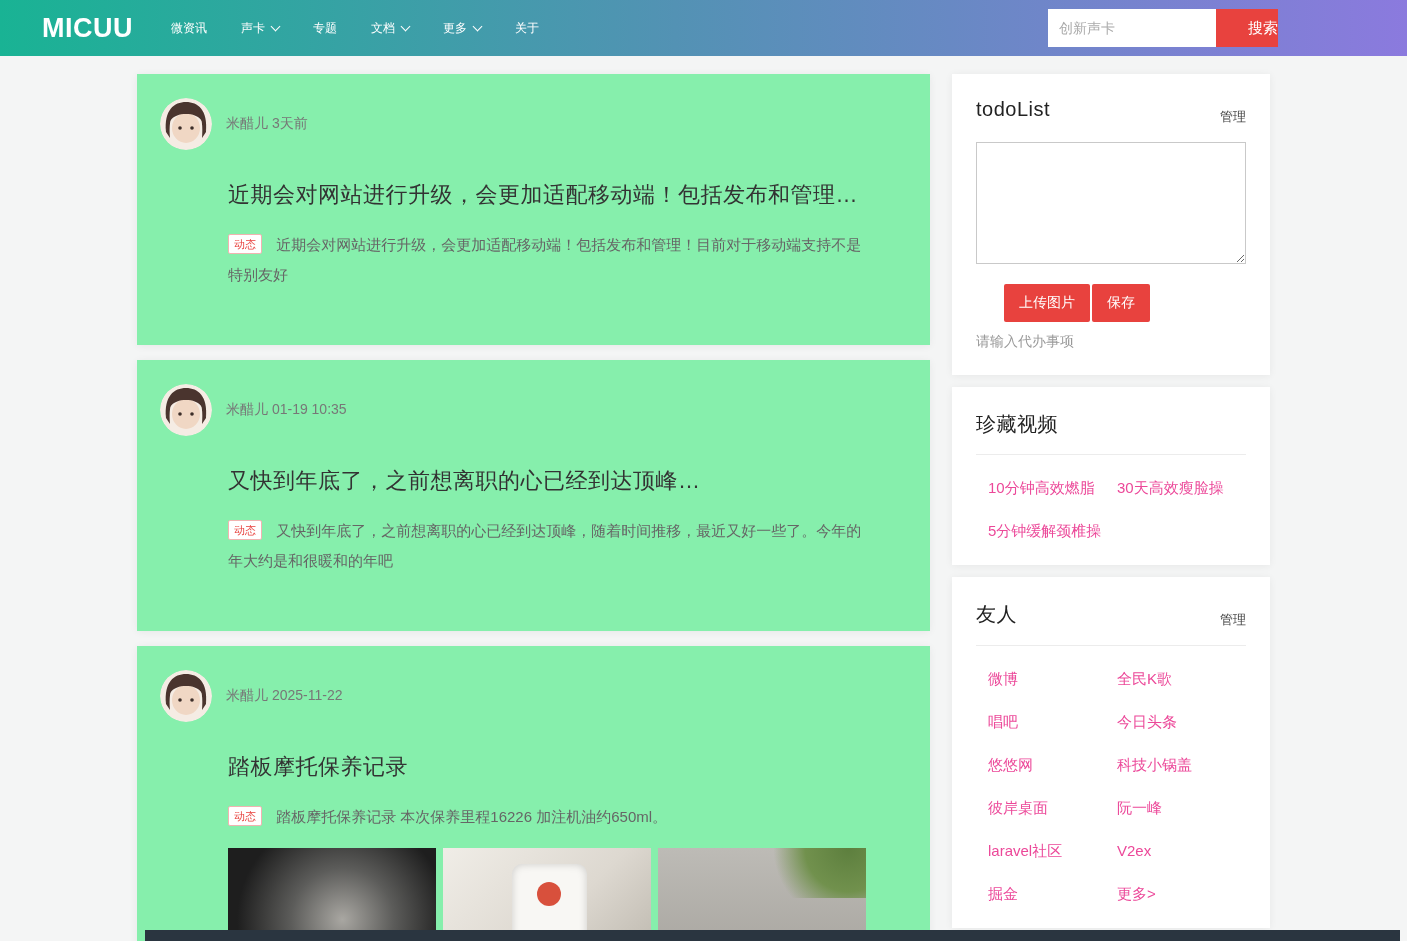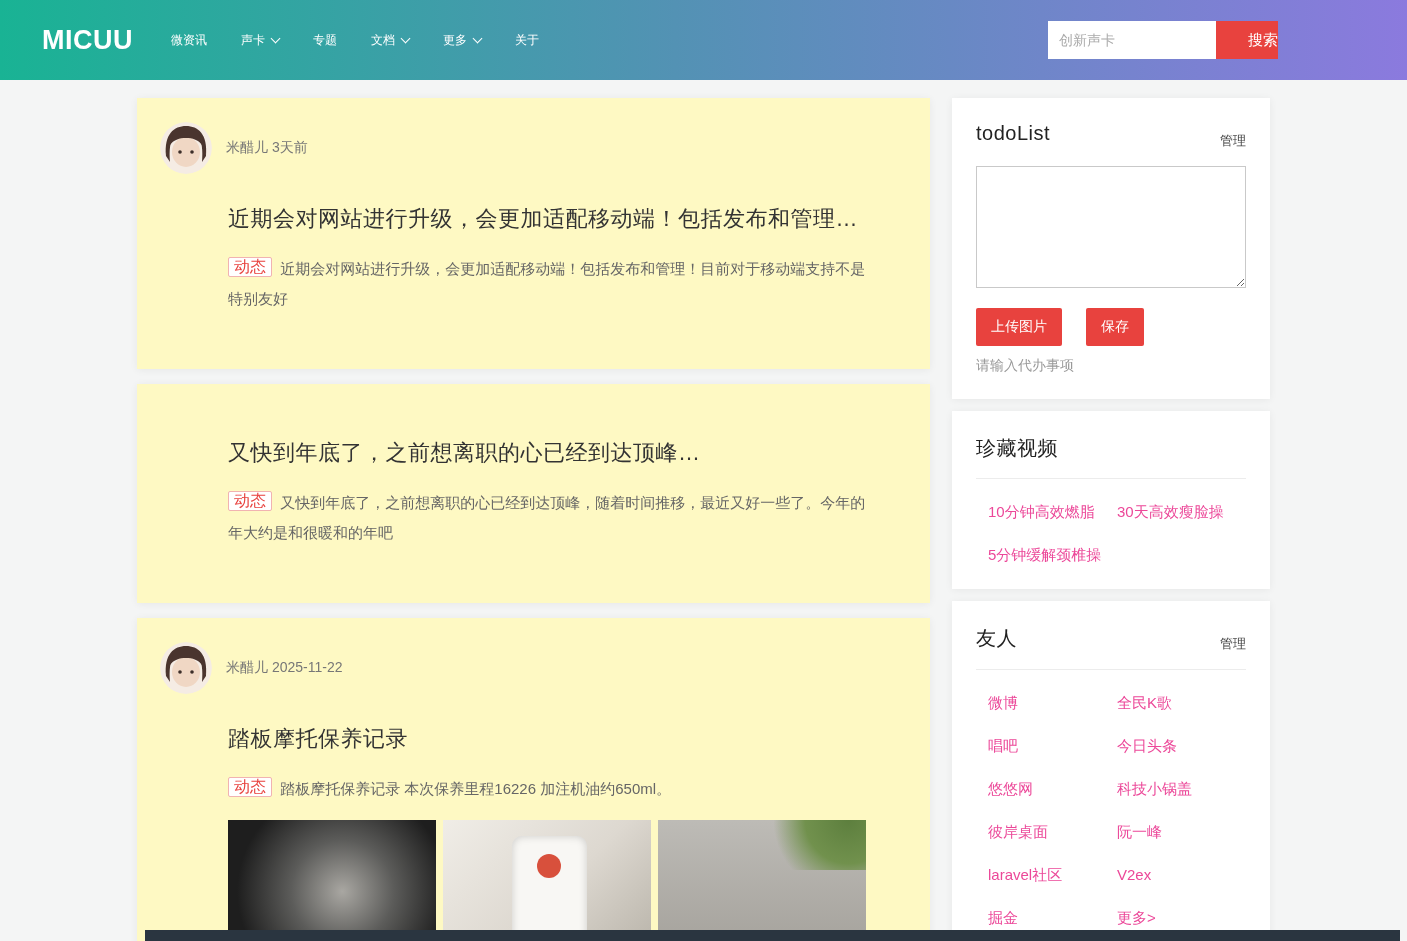--- a/index.html
+++ b/index.html
@@ -1,51 +1,51 @@
 <!DOCTYPE html>
 <html><head>
 <meta charset="utf-8">
 <style>
   * { margin:0; padding:0; box-sizing:border-box; }
   html,body { font-family:"Liberation Sans","DejaVu Sans",sans-serif; }
   .page { width:1407px; height:941px; position:relative; overflow:hidden; background:#f4f5f5; }
 
   
-  .header { height:80px; background:linear-gradient(90deg,#19b394 0%,#5392b4 48%,#8b7ade 100%);
+  .header { height:56px; background:linear-gradient(90deg,#19b394 0%,#5392b4 48%,#8b7ade 100%);
             display:flex; align-items:center; padding:0 129px 0 42px; }
   .logo { color:#fff; font-size:27px; font-weight:bold; letter-spacing:.5px; margin-right:38px; cursor:pointer; }
   .nav { display:flex; gap:34px; align-items:center; flex:1; }
   .nav-item { color:#fff; font-size:12px; display:flex; align-items:center; gap:7px; cursor:pointer; white-space:nowrap; }
   .chev { width:7px; height:7px; border-right:1.6px solid #fff; border-bottom:1.6px solid #fff;
           transform:rotate(45deg); margin-top:-4px; }
   .search { display:flex; }
   .search input { width:168px; height:38px; border:none; padding:0 11px; font-size:14px; outline:none;
                   font-family:inherit; background:#fff; color:#333; }
   .search input::placeholder { color:#aaa; }
   .search button { width:62px; height:38px; background:#e8423e; color:#fff; border:none; font-size:15px;
                    cursor:pointer; font-family:inherit;padding-left:32px; }
 
   
   .container { width:1133px; margin:18px auto 0; display:flex; gap:22px; align-items:flex-start; }
   .posts { width:793px; }
   .sidebar { width:318px; }
 
   
-  .post-card { background:#fef9c3; box-shadow:0 1px 8px rgba(0,0,0,.06); margin-bottom:15px;
+  .post-card { background:#86efac; box-shadow:0 1px 8px rgba(0,0,0,.06); margin-bottom:15px;
                padding:24px 24px 55px 23px; }
   .post-head { display:flex; align-items:center; gap:14px; }
   .avatar { width:52px; height:52px; border-radius:50%; overflow:hidden; flex-shrink:0; cursor:pointer; }
   .avatar svg { display:block; width:52px; height:52px; }
   .post-meta { color:#777; font-size:14px; }
   .post-meta .author { cursor:pointer; }
   .post-body { margin-left:68px; margin-right:40px; }
   .post-title { font-size:22px; font-weight:normal; color:#333; margin-top:30px; cursor:pointer; letter-spacing:.5px; }
   .post-excerpt { margin-top:20px; font-size:15px; color:#666; line-height:30px; }
-  .tag { display:inline-block; color:#e8423e; border:1px solid #f1b3b1; font-size:16px; padding:0 5px;
-         line-height:18px; border-radius:2px; margin-right:4px; vertical-align:2px; background:#fff; cursor:pointer; }
+  .tag { display:inline-block; color:#e8423e; border:1px solid #f1b3b1; font-size:11px; padding:0 5px;
+         line-height:18px; border-radius:2px; margin-right:10px; vertical-align:2px; background:#fff; cursor:pointer; }
   .thumbs { display:flex; gap:7px; margin-top:16px; }
   .thumb { width:210px; height:130px; position:relative; overflow:hidden; cursor:pointer; }
   .thumb-1 { background:radial-gradient(circle at 55% 55%, #a9a7a2 0%, #5c5c5a 38%, #1e1e1e 78%); }
   .thumb-2 { background:linear-gradient(135deg,#f0ede7 0%,#ddd8d0 55%,#b9b4aa 100%); }
   .thumb-2 .bottle { position:absolute; left:33%; top:12%; width:36%; height:95%; background:#f8f7f4;
                      border-radius:10px 10px 4px 4px; box-shadow:inset 0 0 9px rgba(0,0,0,.18); }
   .thumb-2 .sticker { position:absolute; left:45%; top:26%; width:24px; height:24px; border-radius:50%;
                       background:#d8503c; }
   .thumb-3 { background:linear-gradient(180deg,#bdbbb6 0%,#a5a29c 100%); }
   .thumb-3 .leaves { position:absolute; right:-10px; top:-12px; width:110px; height:62px;
@@ -53,21 +53,21 @@
 
   
   .side-card { background:#fff; box-shadow:0 1px 8px rgba(0,0,0,.06); margin-bottom:12px; padding:24px; }
   .side-head { display:flex; justify-content:space-between; align-items:flex-start; }
   .side-title { font-size:20px; font-weight:normal; color:#222; letter-spacing:.5px; }
   .manage { font-size:13px; color:#444; cursor:pointer; margin-top:10px; }
   .side-divider { border-bottom:1px solid #ececec; margin-top:16px; }
 
   .todo-textarea { width:100%; height:122px; border:1px solid #c9c9c9; margin-top:16px; resize:vertical;
                    font-family:inherit; font-size:14px; padding:6px; outline:none; }
-  .todo-buttons { margin-top:16px; display:flex; gap:24px; }
+  .todo-buttons { margin-top:16px; display:flex; gap:2px;margin-left:28px; }
   .btn-red { background:#e8423e; color:#fff; border:none; font-size:14px; padding:10px 15px; border-radius:2px;
              cursor:pointer; font-family:inherit; }
   .todo-hint { margin-top:11px; color:#999; font-size:14px; }
 
   .link-grid { display:grid; grid-template-columns:1fr 1fr; row-gap:24px; margin-top:24px; padding-left:12px; }
   .link-item { color:#ec4899; font-size:15px; cursor:pointer; white-space:nowrap; }
 
   
   .footer { position:absolute; left:145px; width:1255px; bottom:0; height:11px; background:#2a3540; }
 </style>
@@ -132,20 +132,37 @@
         <div class="post-body">
           <h2 class="post-title">近期会对网站进行升级，会更加适配移动端！包括发布和管理…</h2>
           <p class="post-excerpt">
             <span class="tag">动态</span>
             <span>近期会对网站进行升级，会更加适配移动端！包括发布和管理！目前对于移动端支持不是特别友好</span>
           </p>
         </div>
       </article>
 
       <article class="post-card">
+        <div class="post-head">
+          <div class="avatar">
+            <svg viewBox="0 0 52 52">
+                <circle cx="26" cy="26" r="26" fill="#f5ece4"></circle>
+                <ellipse cx="26" cy="30" rx="14" ry="15" fill="#f0d7c4"></ellipse>
+                <path d="M6 34 C4 12 14 4 26 4 C38 4 48 12 46 34 C44 24 40 16 26 16 C12 16 8 24 6 34 Z" fill="#4a342e"></path>
+                <path d="M6 34 C6 20 10 14 14 12 C10 20 9 28 10 40 Z" fill="#4a342e"></path>
+                <path d="M46 34 C46 20 42 14 38 12 C42 20 43 28 42 40 Z" fill="#4a342e"></path>
+                <circle cx="20" cy="30" r="1.8" fill="#3c2e29"></circle>
+                <circle cx="32" cy="30" r="1.8" fill="#3c2e29"></circle>
+              </svg>
+          </div>
+          <div class="post-meta">
+            <span class="author">米醋儿</span>
+            <span>01-19 10:35</span>
+          </div>
+        </div>
         <div class="post-body">
           <h2 class="post-title">又快到年底了，之前想离职的心已经到达顶峰…</h2>
           <p class="post-excerpt">
             <span class="tag">动态</span>
             <span>又快到年底了，之前想离职的心已经到达顶峰，随着时间推移，最近又好一些了。今年的年大约是和很暖和的年吧</span>
           </p>
         </div>
       </article>
 
       <article class="post-card">

